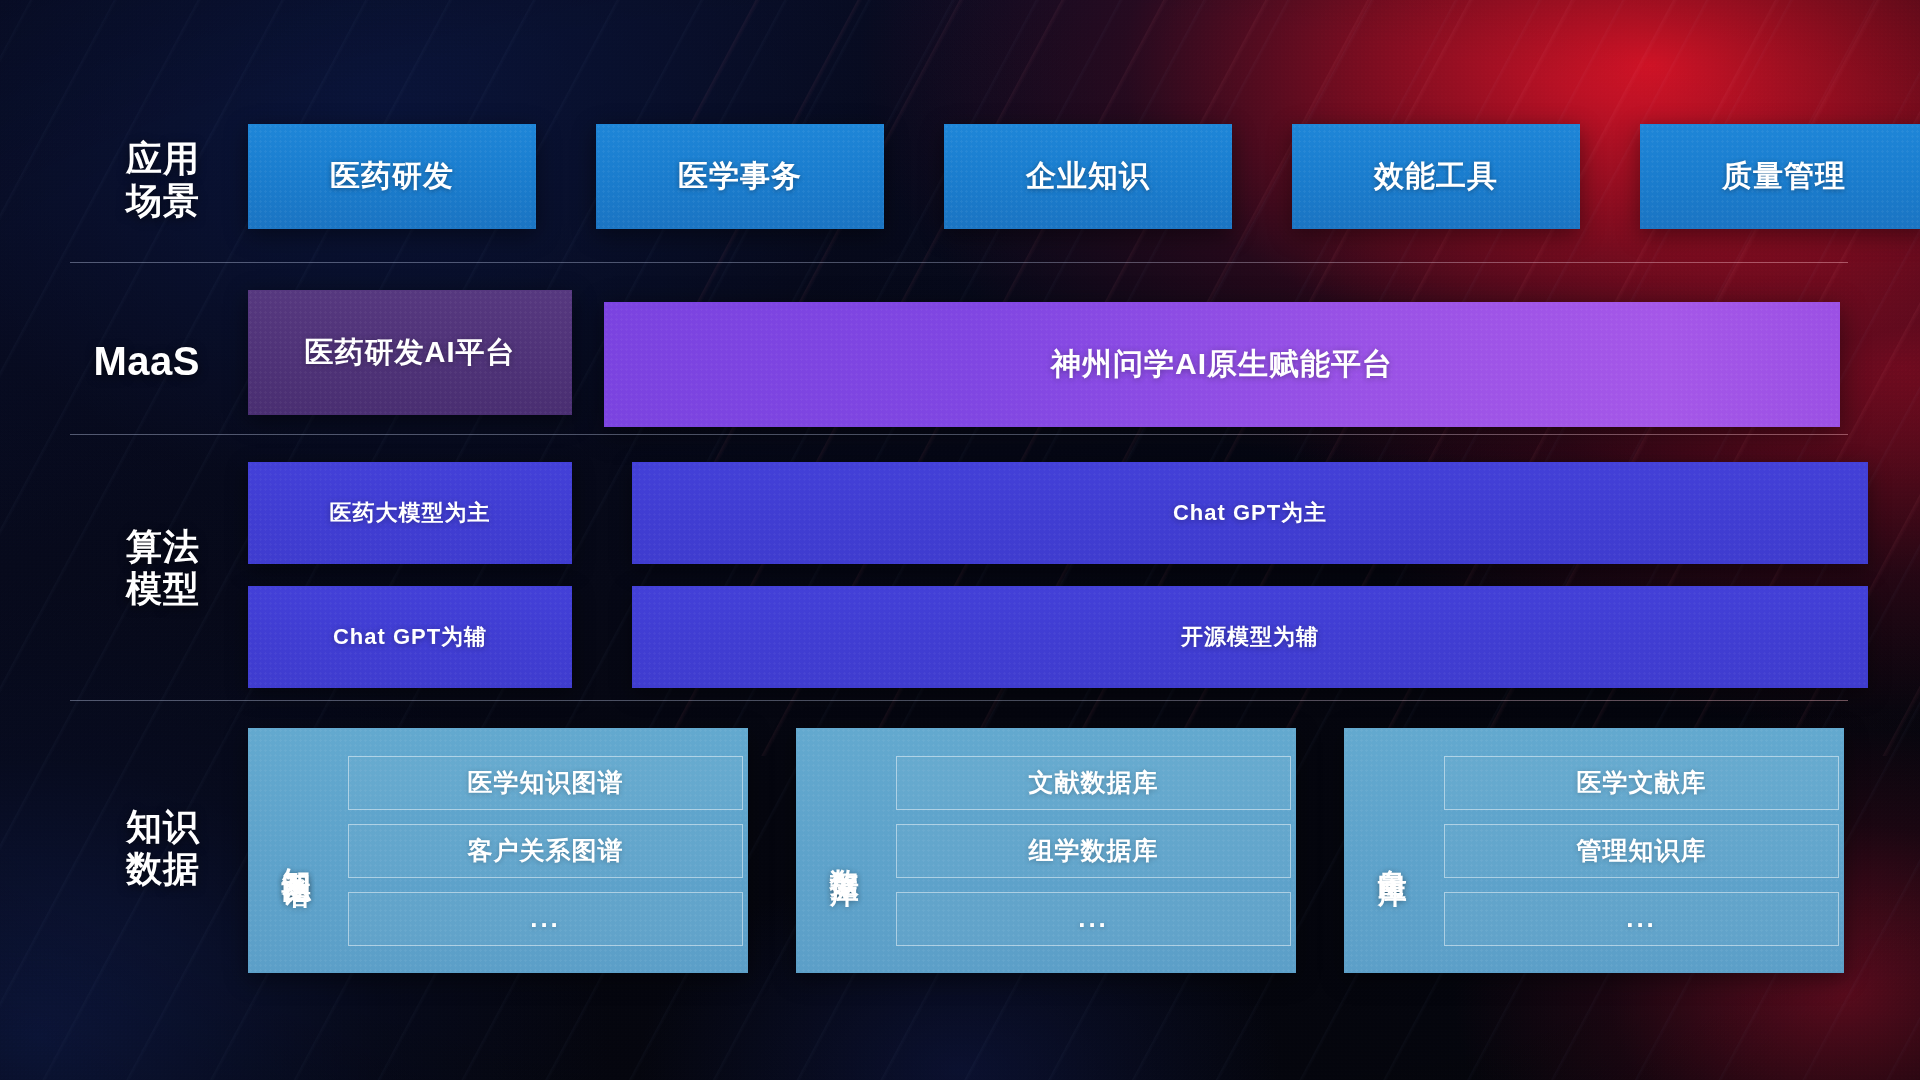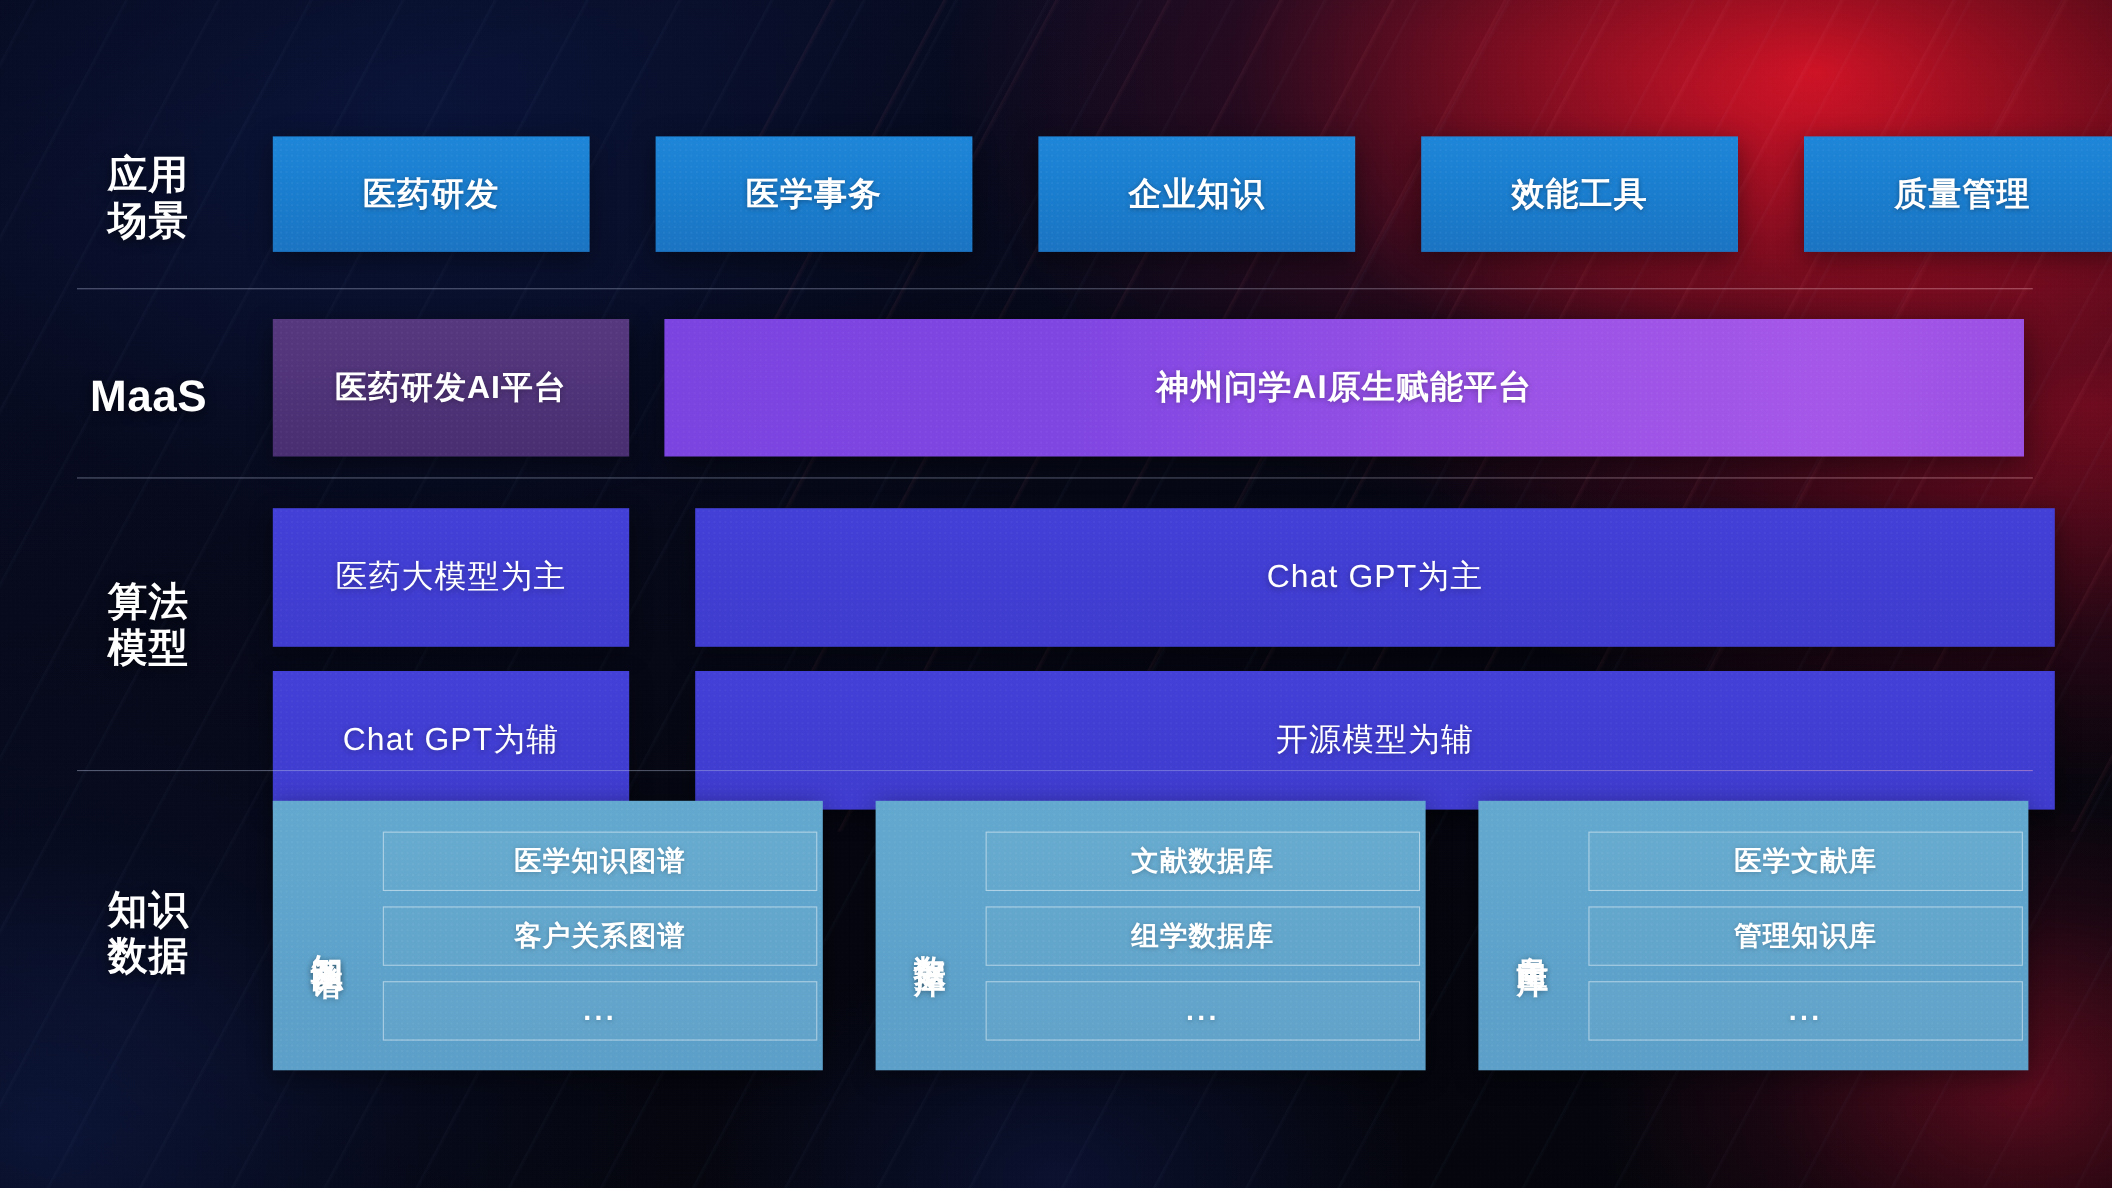--- a/index.html
+++ b/index.html
@@ -80,21 +80,21 @@
   .row {
     position: absolute;
     left: 0;
     width: 1920px;
   }
 
   .row-label {
     position: absolute;
     left: 70px;
     width: 130px;
-    text-align: center;
+    text-align: right;
     color: #ffffff;
     font-weight: bold;
     line-height: 1.18;
     letter-spacing: 1px;
     text-shadow: 0 2px 10px rgba(0,0,0,0.6);
   }
   .row-label.cn { font-size: 36px; }
   .row-label.en { font-size: 40px; letter-spacing: 0.5px; }
 
   .divider {
@@ -156,21 +156,21 @@
     box-shadow: 0 6px 22px rgba(0,0,0,0.45);
     position: relative; overflow: hidden;
   }
   .maas-right {
     width: 1236px;
     height: 125px;
     display: flex; align-items: center; justify-content: center;
     background: linear-gradient(92deg, #7b43e0 0%, #8046e2 30%, #9a52e6 62%, #a557e8 86%, #9b50e4 100%);
     color: #fff; font-size: 30px; font-weight: bold; letter-spacing: 1px;
     box-shadow: 0 6px 26px rgba(0,0,0,0.45);
-    position: relative; overflow: hidden;
+    position: relative; overflow: hidden; margin-top: 12px;
   }
   .maas-left::after, .maas-right::after {
     content: "";
     position: absolute; inset: 0;
     background-image: radial-gradient(rgba(255,255,255,0.13) 1px, transparent 1.1px);
     background-size: 5px 5px;
     opacity: .3;
   }
   .maas-left span, .maas-right span { position: relative; z-index: 2; text-shadow: 0 1px 6px rgba(0,0,0,0.3); }
 
@@ -178,23 +178,23 @@
   .algo-wrap {
     position: absolute;
     left: 248px;
     top: 0;
     display: flex;
     flex-direction: column;
     gap: 22px;
   }
   .algo-line { display: flex; gap: 32px; }
   .algo-left, .algo-right {
-    height: 126px;
+    height: 102px;
     display: flex; align-items: center; justify-content: center;
-    color: #fff; font-size: 29px; font-weight: normal; letter-spacing: 1px;
+    color: #fff; font-size: 22px; font-weight: bold; letter-spacing: 1px;
     background: linear-gradient(180deg, #4340d8 0%, #403dd2 55%, #3f3ccf 100%);
     box-shadow: 0 6px 20px rgba(0,0,0,0.42);
     position: relative; overflow: hidden;
   }
   .algo-left { width: 324px; }
   .algo-right { width: 1236px; margin-left: 28px; }
   .algo-left::after, .algo-right::after {
     content: "";
     position: absolute; inset: 0;
     background-image: radial-gradient(rgba(255,255,255,0.12) 1px, transparent 1.1px);

